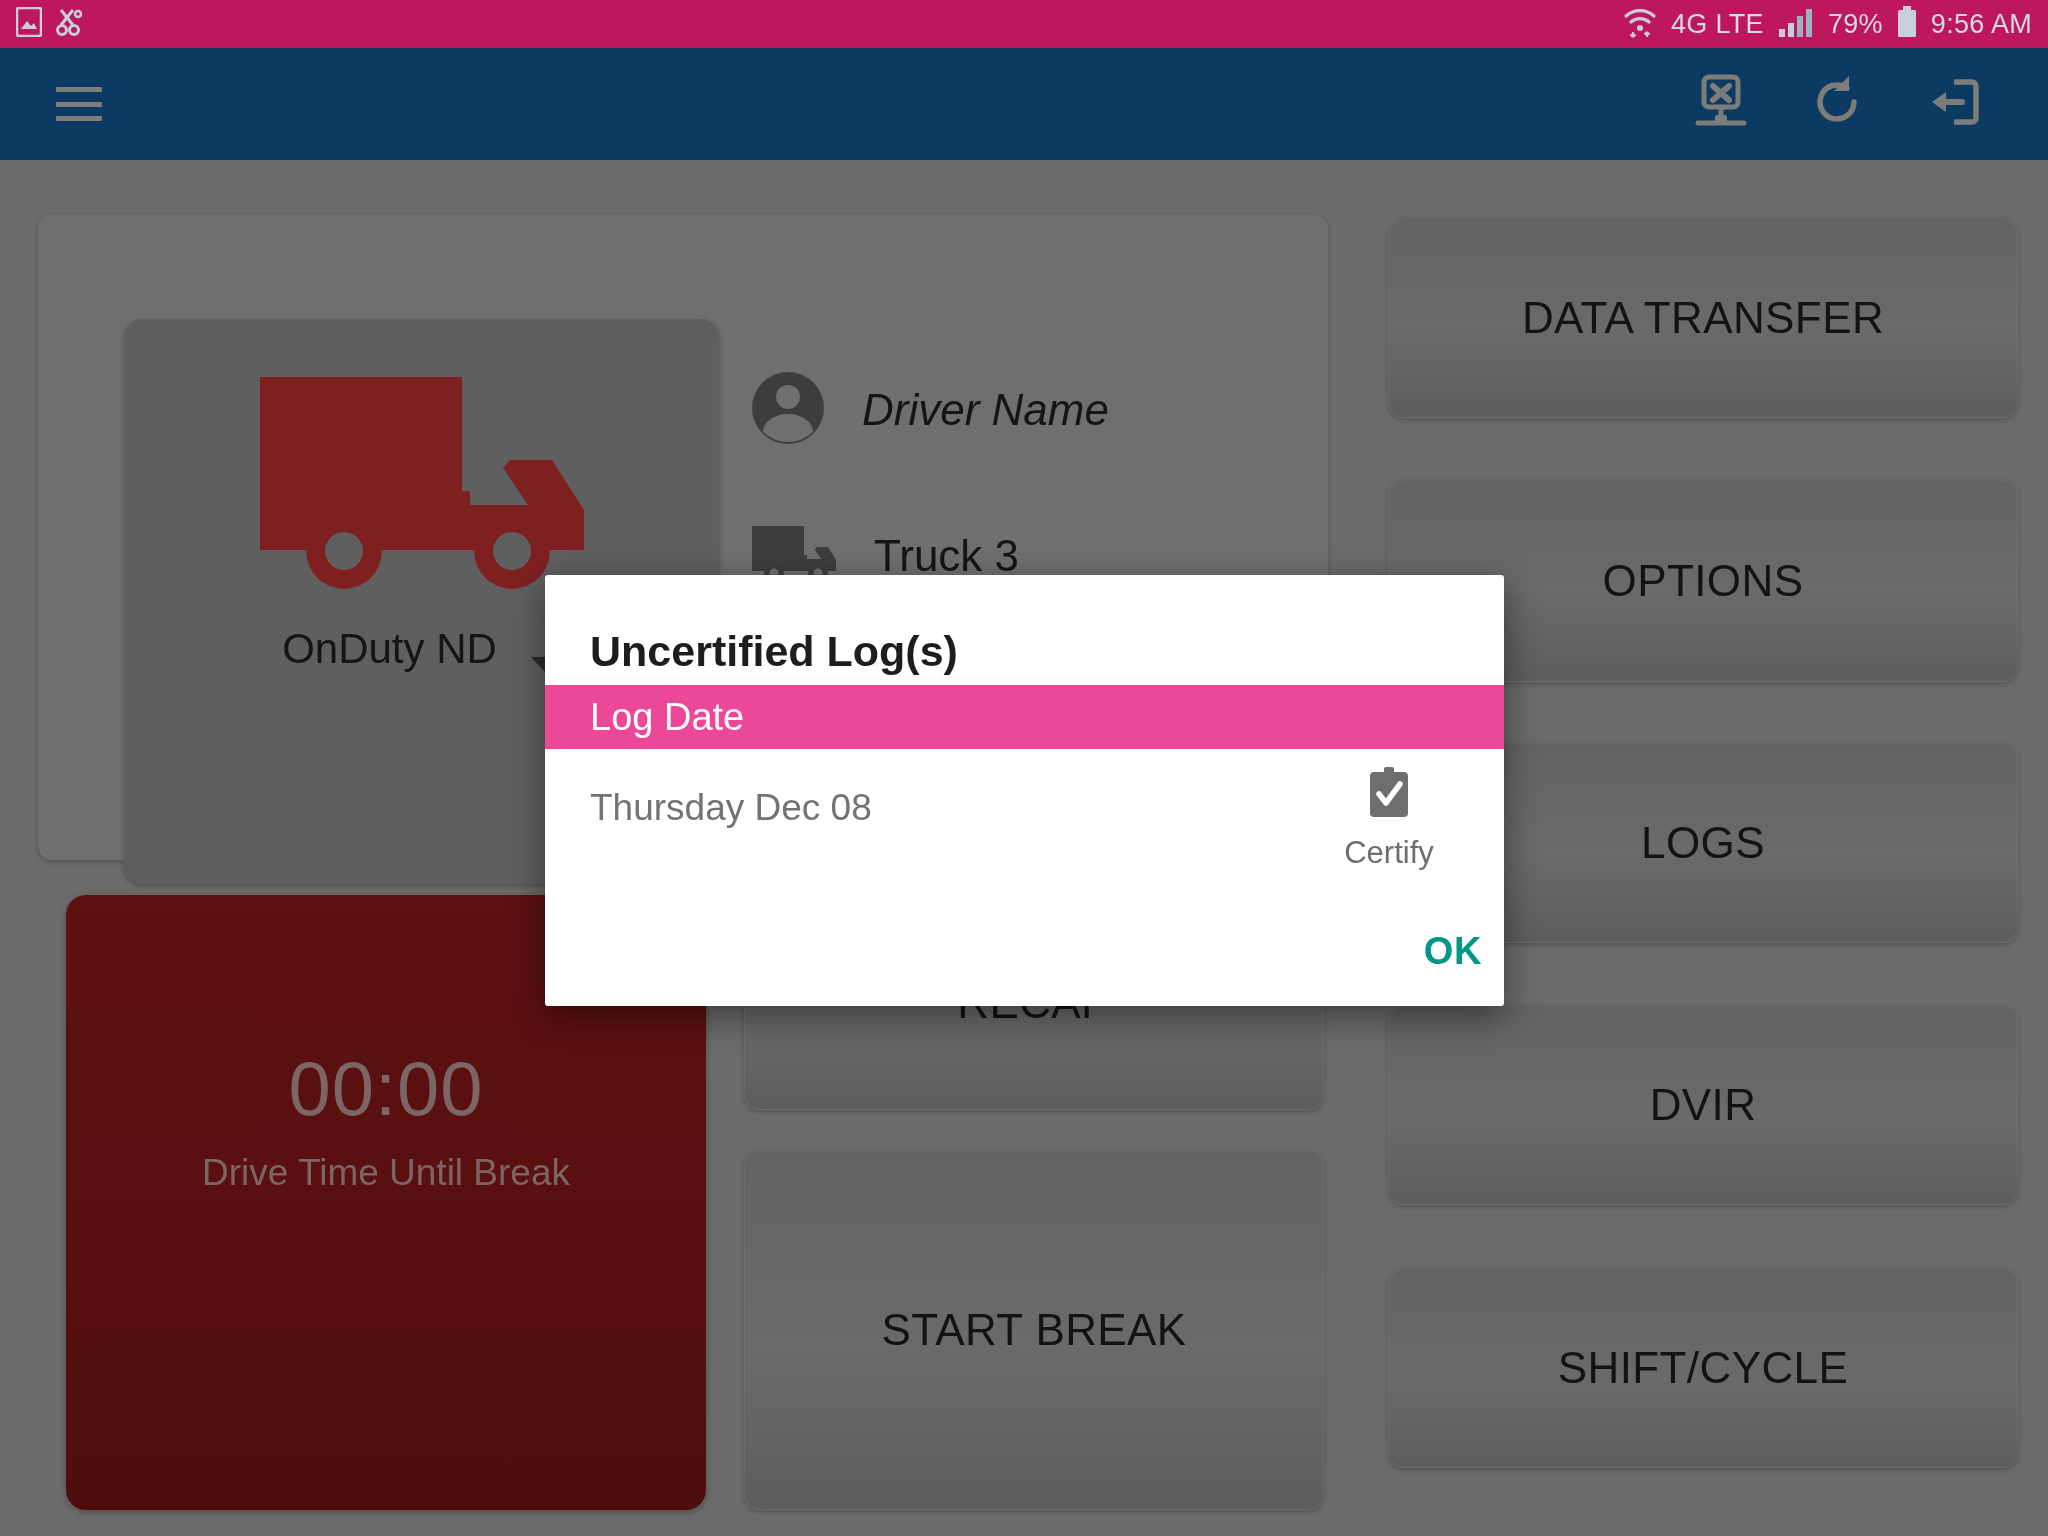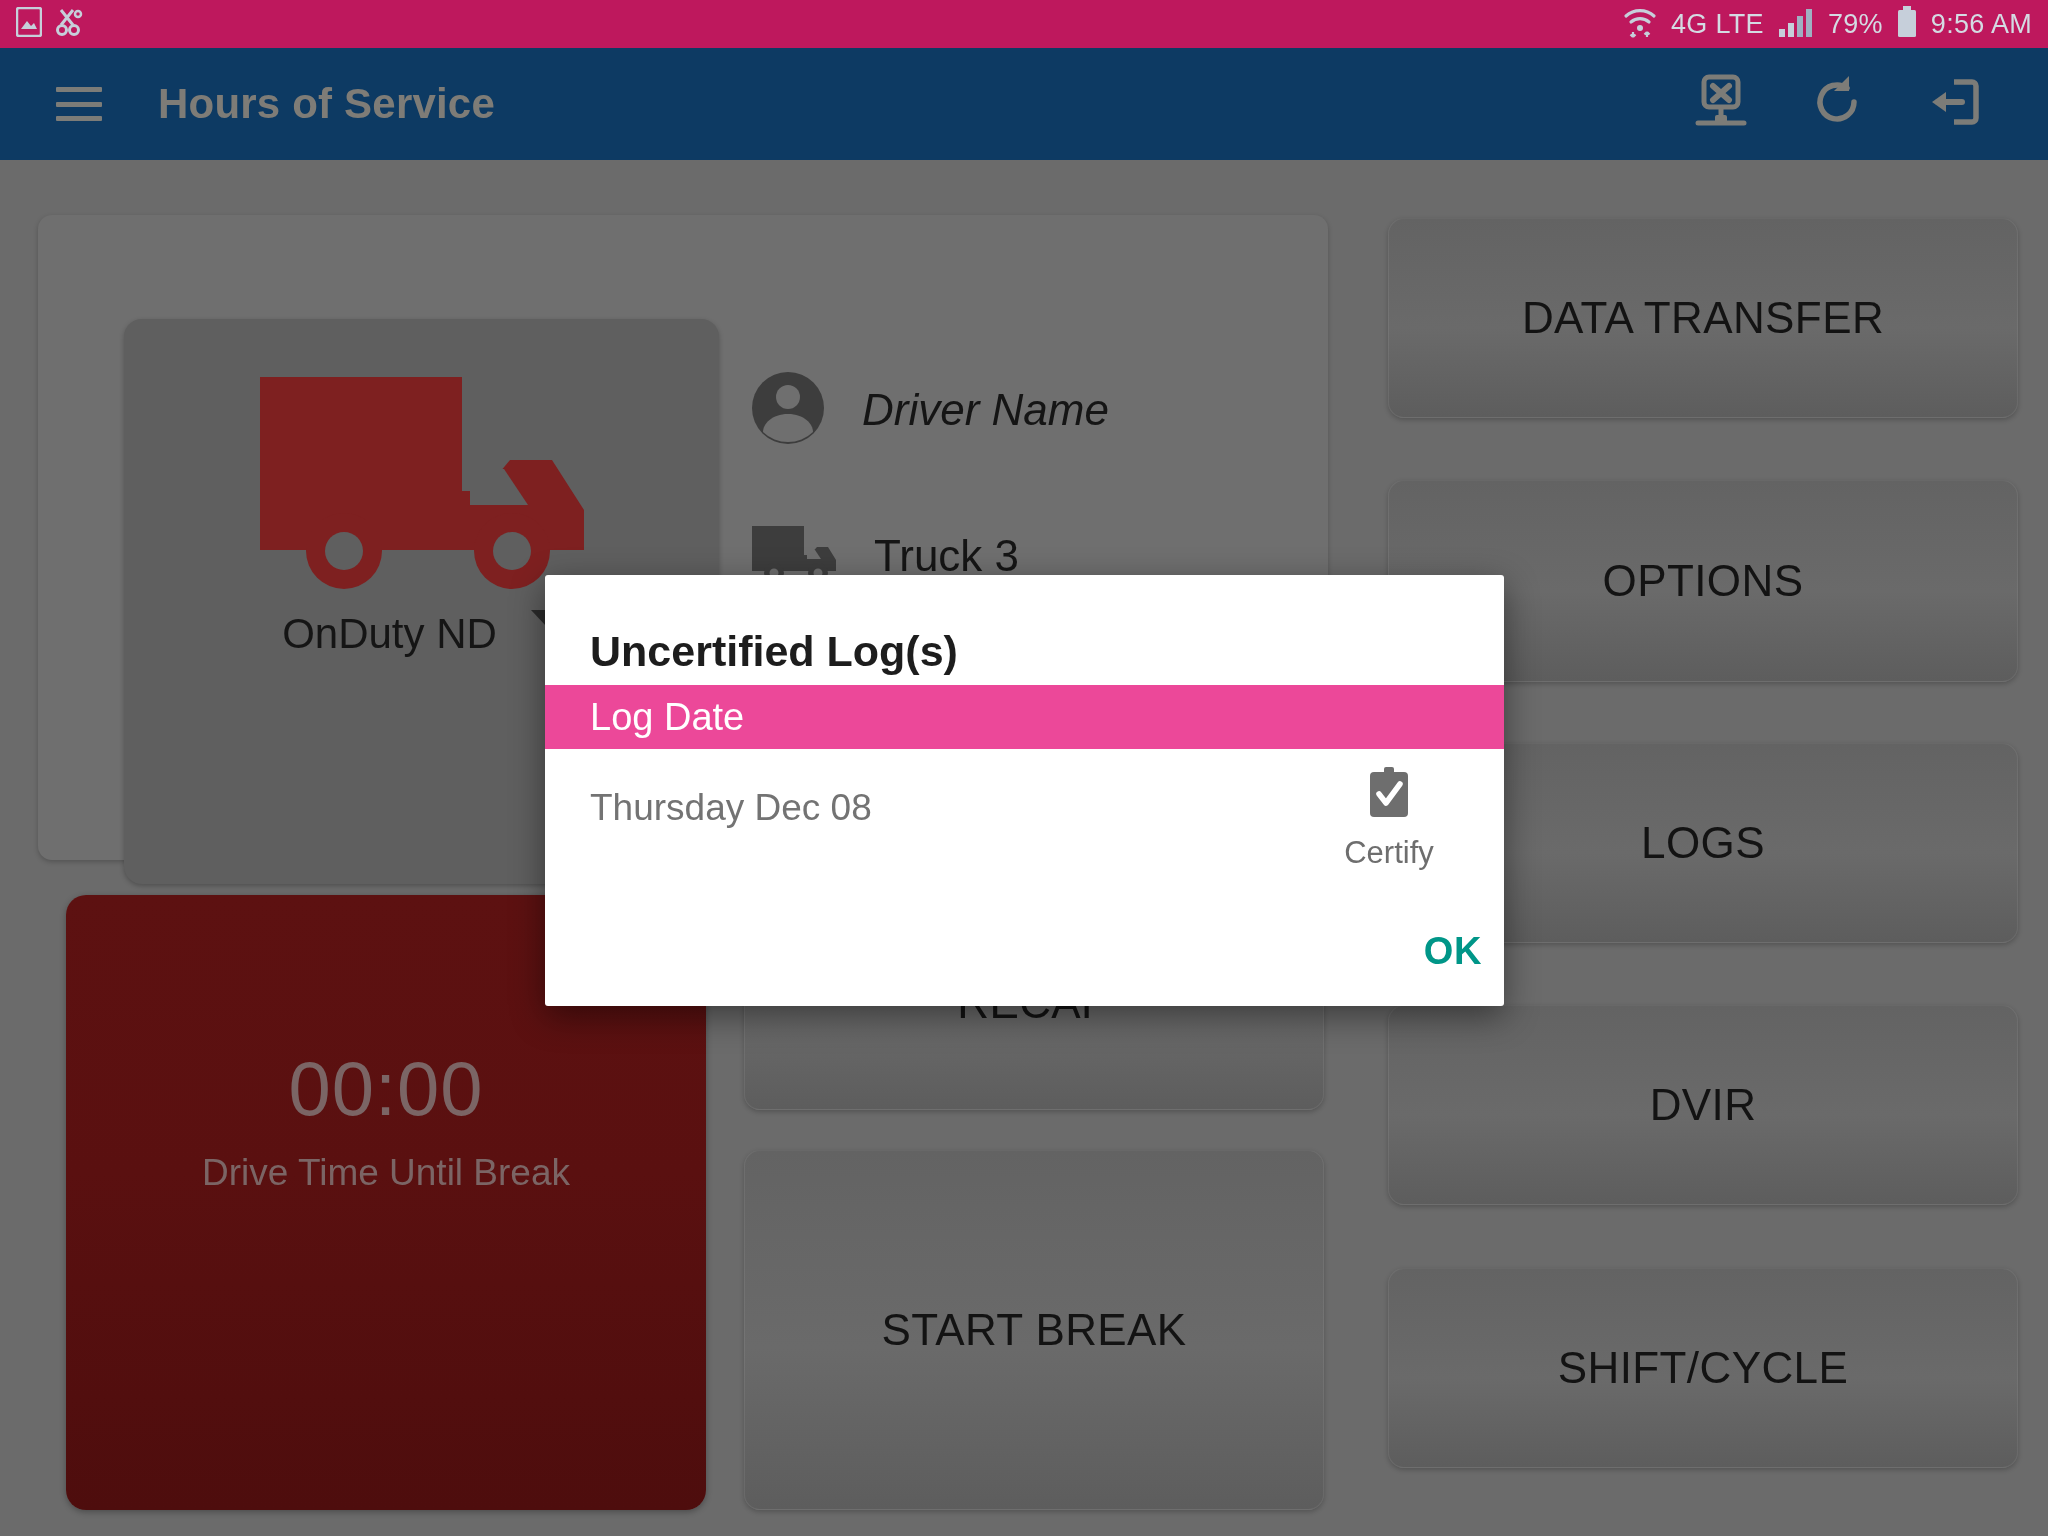--- a/index.html
+++ b/index.html
@@ -46,21 +46,21 @@
     box-shadow: 0 2px 5px rgba(0,0,0,0.22);
   }
   .status-card {
     position:absolute; left:86px; top:104px; width:595px; height:565px;
     background:#5f5f5f; border-radius:18px;
     display:flex; flex-direction:column; align-items:center; justify-content:flex-start;
     box-shadow: 0 2px 5px rgba(0,0,0,0.25);
   }
   .truck-big { margin-top:46px; }
   .status-row {
-    margin-top:11px; display:flex; align-items:flex-start; gap:34px;
+    margin-top:26px; display:flex; align-items:flex-end; gap:34px;
   }
   .status-label { font-size:42px; color:#151515; }
   .caret {
     width:0; height:0; border-left:15px solid transparent; border-right:15px solid transparent;
     border-top:16px solid #2b2b2b;
   }
 
   .driver-block { position:absolute; left:712px; top:140px; }
   .info-row { display:flex; align-items:center; gap:36px; height:110px; }
   .info-text { font-size:44px; color:#151515; }
@@ -188,21 +188,20 @@
       <span class="sb-text">9:56 AM</span>
     </div>
   </div>
 
   <div class="appbar">
     <div class="hamburger">
       <span></span>
         <span></span>
         <span></span>
     </div>
-    <div class="appbar-title">Hours of Service</div>
     <div class="appbar-actions">
       <span>
         <svg width="62" height="62" viewBox="0 0 62 62">
           <rect x="14" y="6" width="34" height="30" rx="5" fill="none" stroke="#7c7c78" stroke-width="5"></rect>
           <path d="M23 15 L39 29 M39 15 L23 29" stroke="#7c7c78" stroke-width="6" stroke-linecap="round"></path>
           <path d="M31 36 L31 46" stroke="#7c7c78" stroke-width="5"></path>
           <rect x="25" y="44" width="12" height="9" rx="2" fill="#7c7c78"></rect>
           <path d="M8 52 L54 52" stroke="#7c7c78" stroke-width="5" stroke-linecap="round"></path>
         </svg>
       </span>

